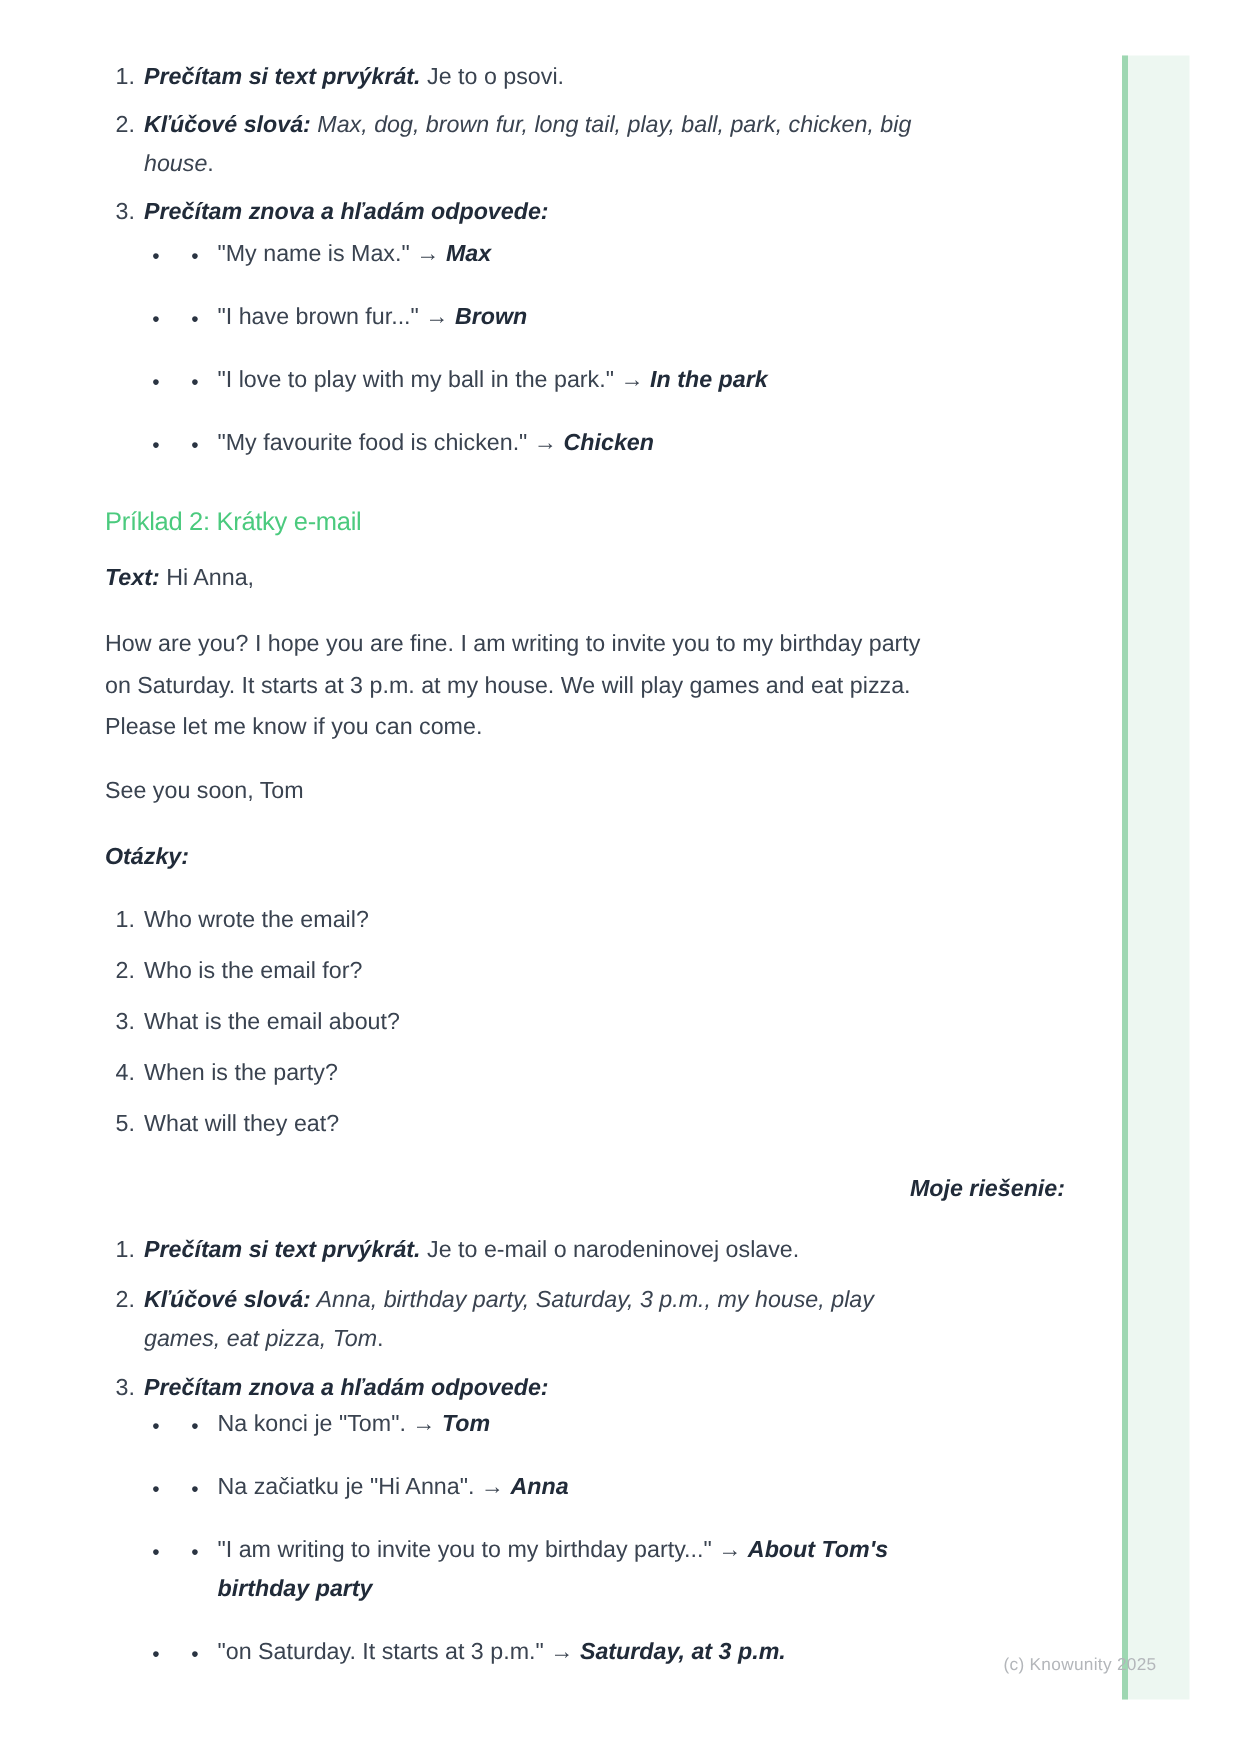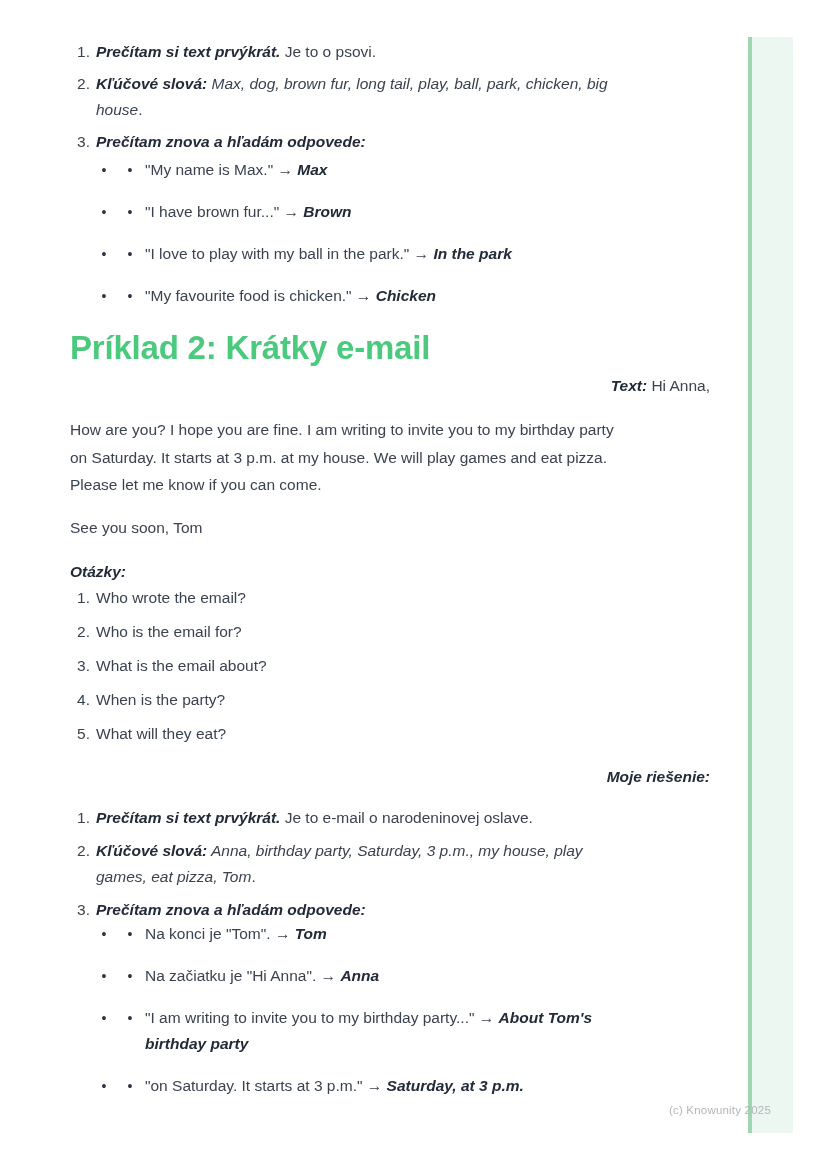--- a/index.html
+++ b/index.html
@@ -47,30 +47,30 @@
   .brow:last-child { margin-bottom:0; }
   .b {
     flex:none; width:12px; margin-left:28px;
     text-align:center; font-size:14px; line-height:26px; color:#2a3442;
   }
   .b2 { margin-left:14px; }
   .btxt { flex:1; margin-left:9px; white-space:pre-line; }
 
   h2 {
     color:#4bca7e;
-    font-size:33px; line-height:30px;
-    font-weight:700;
+    font-size:17px; line-height:30px;
+    font-weight:400;
     letter-spacing:-0.2px;
     margin:24px 0 10px 0;
   }
 
-  .textline { margin:0 0 17px 0;text-align:right; }
+  .textline { margin:0 0 17px 0; }
   .emailbody { line-height:27.5px; margin:0 0 16px 0; white-space:pre-line; }
   .signoff  { margin:0 0 18px 0; }
-  .qlabel   { margin:0 0 0 0; }
+  .qlabel   { margin:0 0 16px 0; }
   .slabel   { margin:17px 0 15px 0;text-align:right; }
   p { margin:0; }
 
   .watermark {
     position:absolute;
     top:1103px; right:57px;
     font-size:11.5px; line-height:14px;
     color:#b3b6ba;
     letter-spacing:0.2px;
     z-index:3;

